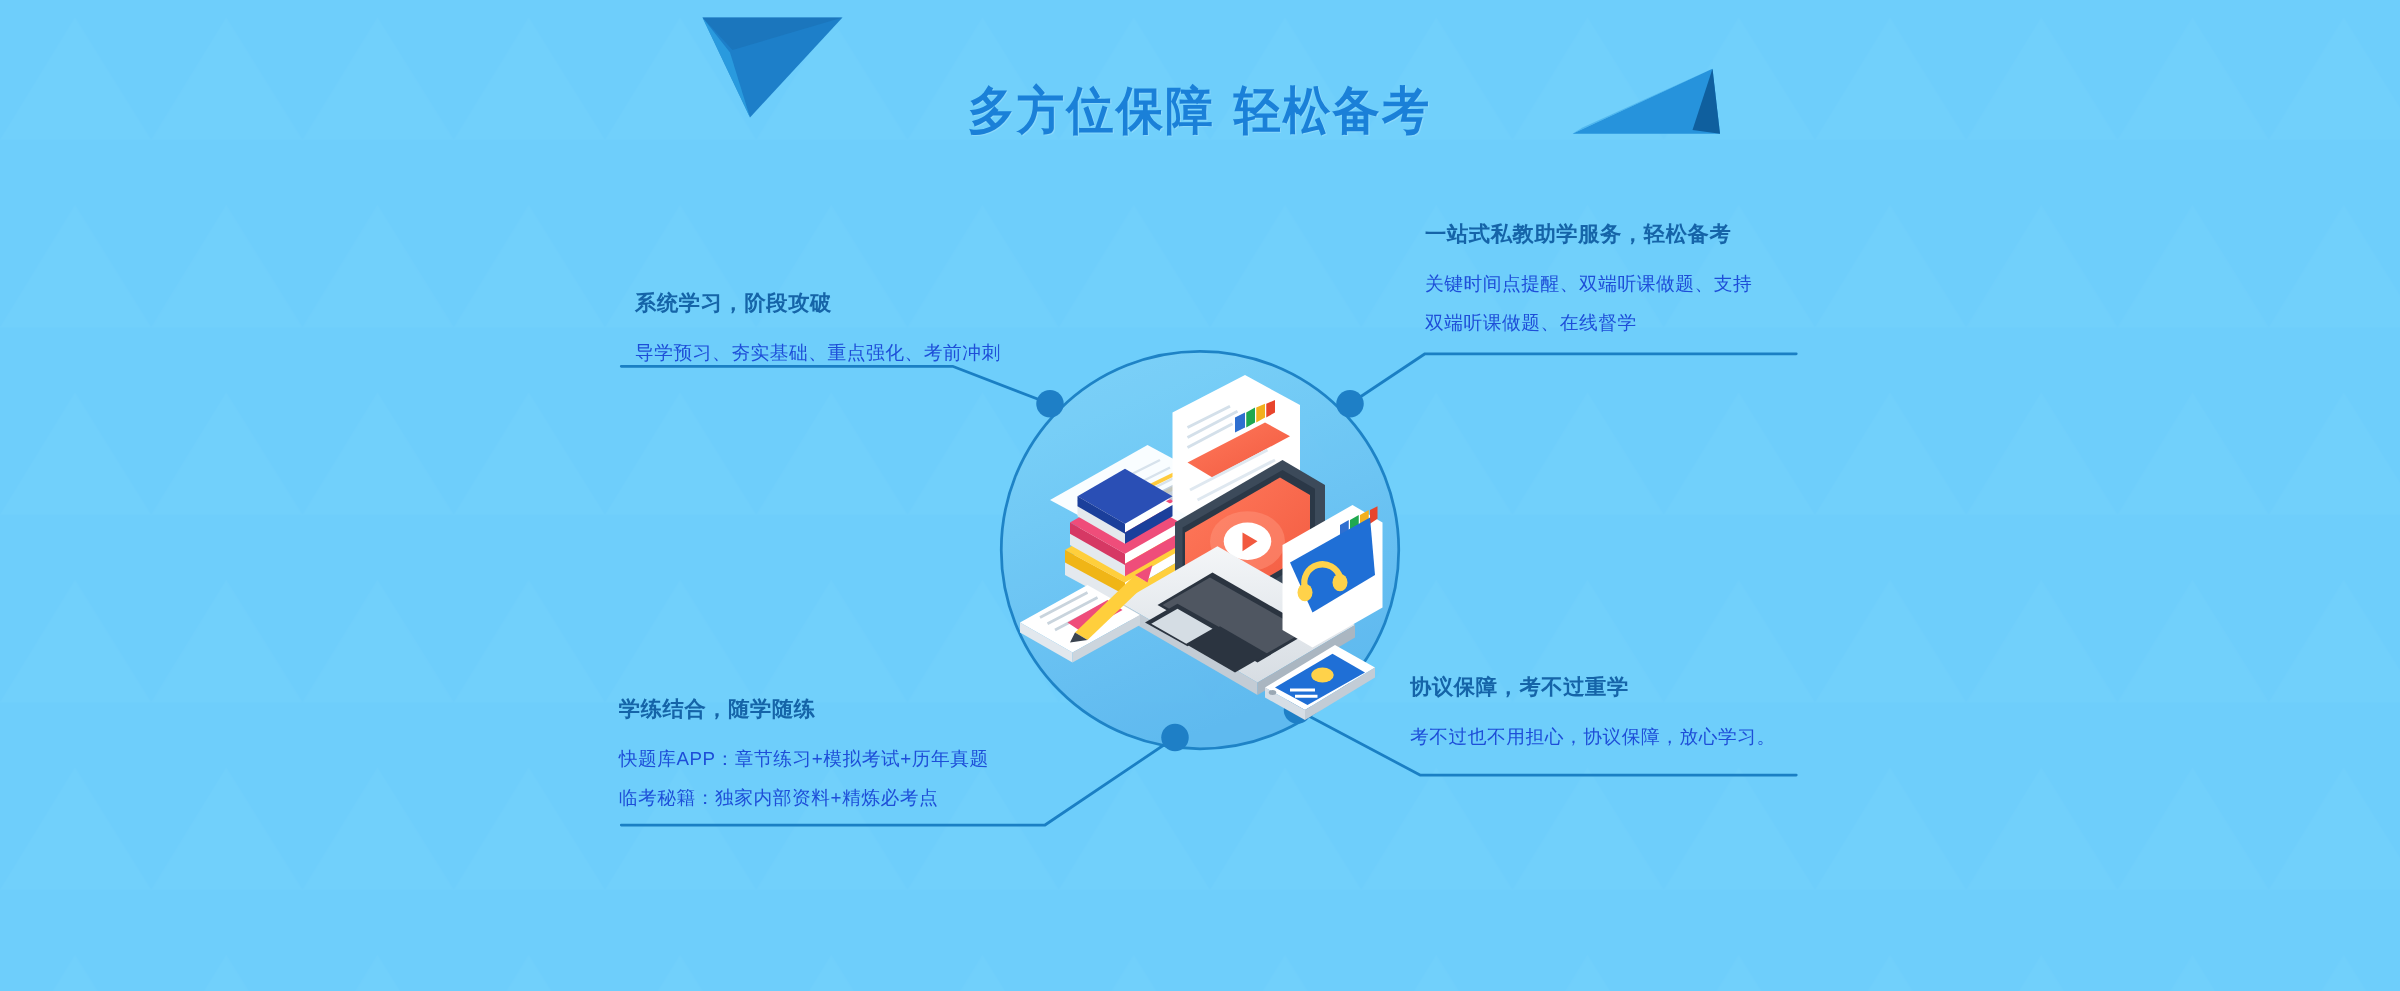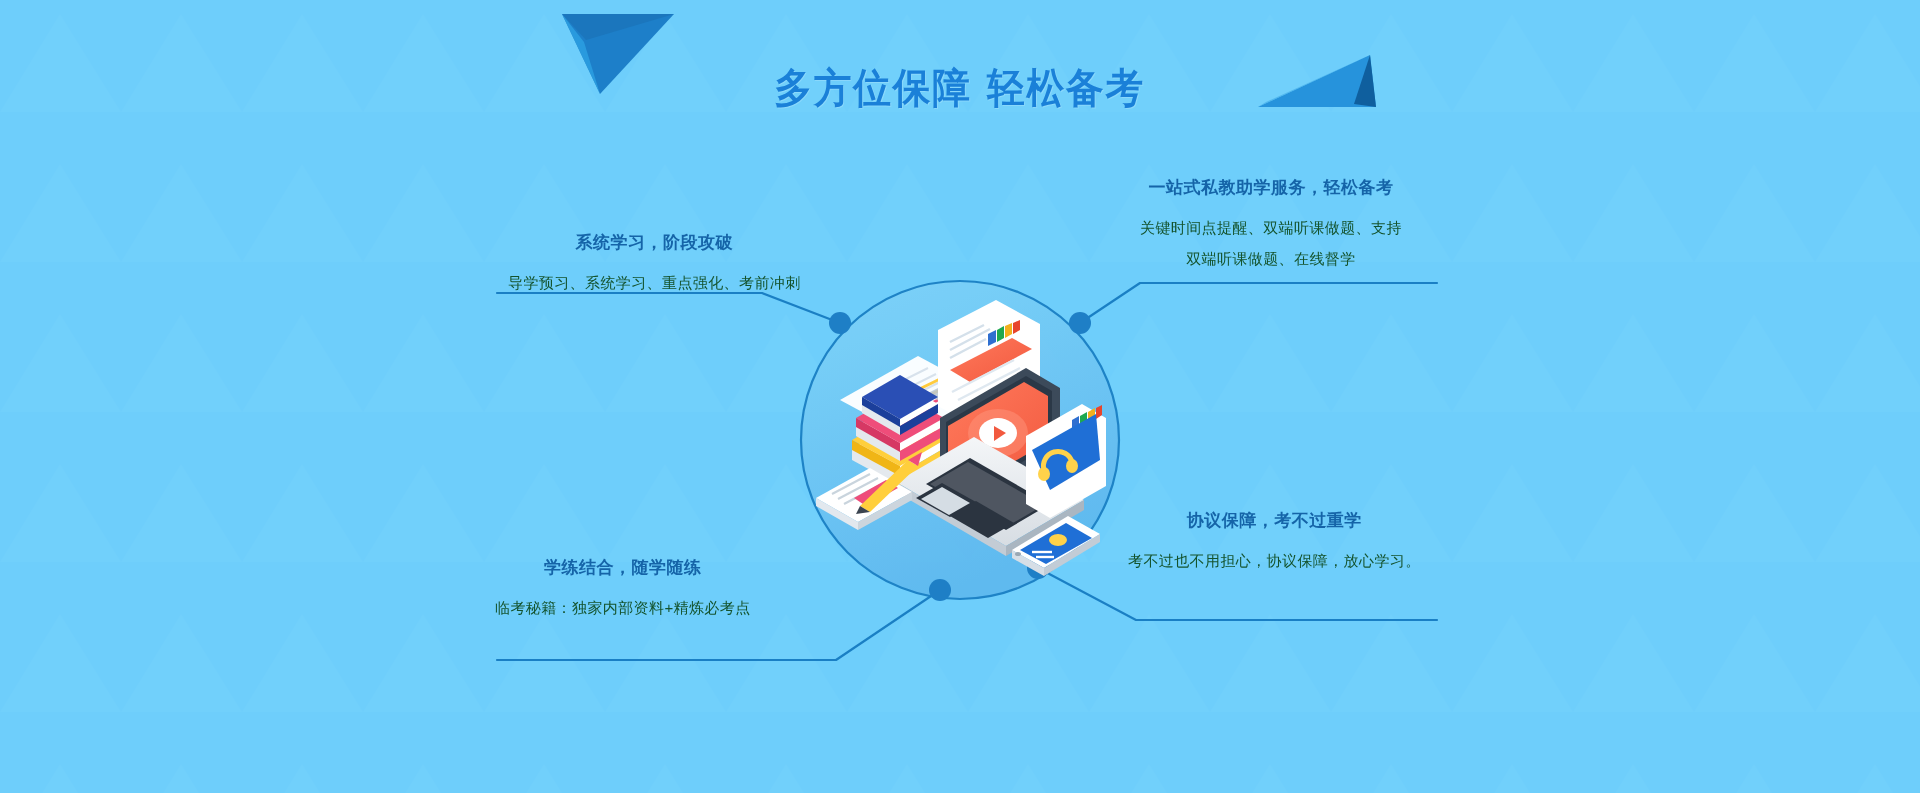--- a/index.html
+++ b/index.html
@@ -38,41 +38,41 @@
   #deco-tri-left{ left:556px; top:6px; }
   #deco-tri-right{ left:1258px; top:52px; }
 
   
   #connectors{
     position:absolute; left:0; top:0; width:1920px; height:793px;
     z-index:3; pointer-events:none;
   }
 
   
-  .txt-block{ position:absolute; z-index:6;text-align:center; }
+  .txt-block{ position:absolute; z-index:6; }
   .blk-head{
     font-size:17px;
     font-weight:bold;
     color:#1564a8;
     letter-spacing:.5px;
     white-space:nowrap;
     margin-bottom:13px;
   }
   .blk-line{
     font-size:15px;
-    color:#14532d;
+    color:#1d4ed8;
     letter-spacing:.4px;
     white-space:nowrap;
     line-height:31px;
   }
 
   #block-top-left   { left:508px;  top:231px; }
   #block-top-right  { left:1140px; top:176px; }
   #block-bot-left   { left:495px;  top:556px; }
-  #block-bot-right  { left:1128px; top:509px; }
+  #block-bot-right  { left:1128px; top:538px; }
 
   
   #illustration{
     position:absolute;
     left:800px; top:300px;
     width:320px; height:320px;
     z-index:4;
   }
 </style>
 </head>
@@ -283,31 +283,32 @@
     <g>
       <polygon points="60,206 108,160 118,166 70,212" fill="#ffcf3c"></polygon>
       <polygon points="108,160 118,166 122,152" fill="#ef4d7a"></polygon>
       <polygon points="60,206 70,212 56,214" fill="#3b4450"></polygon>
     </g>
   </g>
 </svg>
 
 <div class="txt-block" id="block-top-left">
   <div class="blk-head">系统学习，阶段攻破</div>
-  <div class="blk-line">导学预习、系统学习、重点强化、考前冲刺</div>
+  <div class="blk-line">导学预习、夯实基础、重点强化、考前冲刺</div>
 </div>
 
 <div class="txt-block" id="block-top-right">
   <div class="blk-head">一站式私教助学服务，轻松备考</div>
   <div class="blk-line">关键时间点提醒、双端听课做题、支持</div>
   <div class="blk-line">双端听课做题、在线督学</div>
 </div>
 
 <div class="txt-block" id="block-bot-left">
   <div class="blk-head">学练结合，随学随练</div>
+  <div class="blk-line">快题库APP：章节练习+模拟考试+历年真题</div>
   <div class="blk-line">临考秘籍：独家内部资料+精炼必考点</div>
 </div>
 
 <div class="txt-block" id="block-bot-right">
   <div class="blk-head">协议保障，考不过重学</div>
   <div class="blk-line">考不过也不用担心，协议保障，放心学习。</div>
 </div>
 
 <div id="title-wrap">
   <h1 id="page-title">多方位保障 轻松备考</h1>

